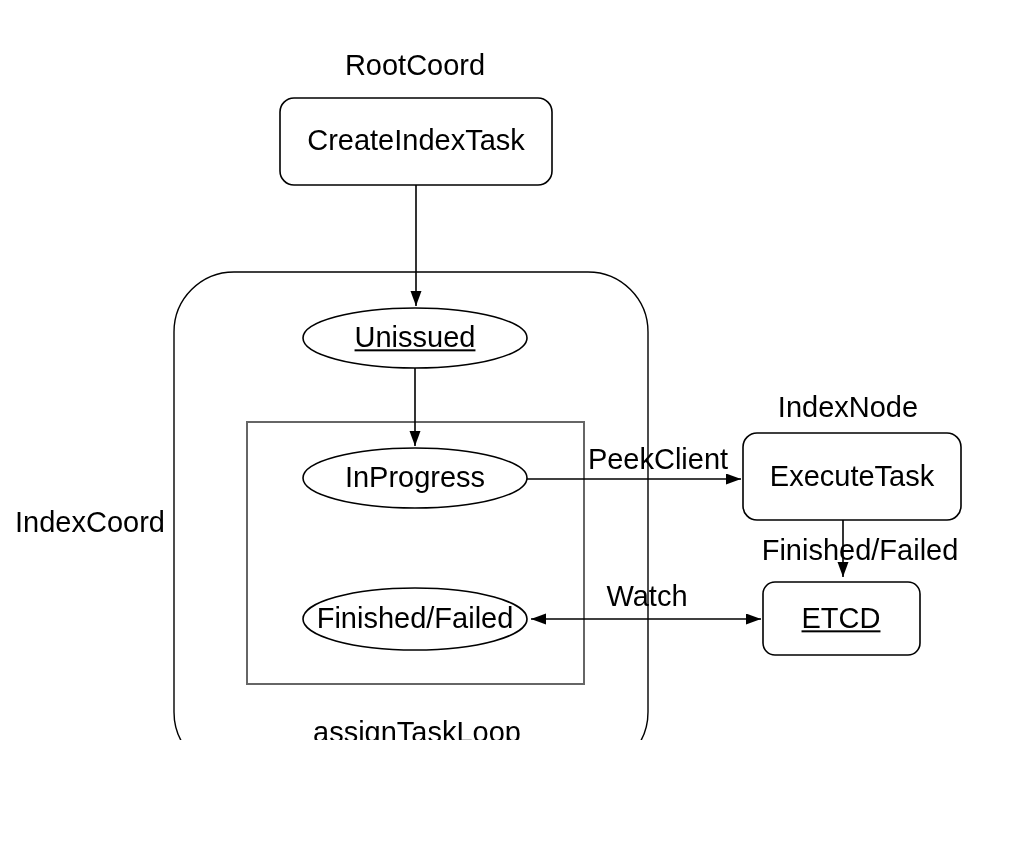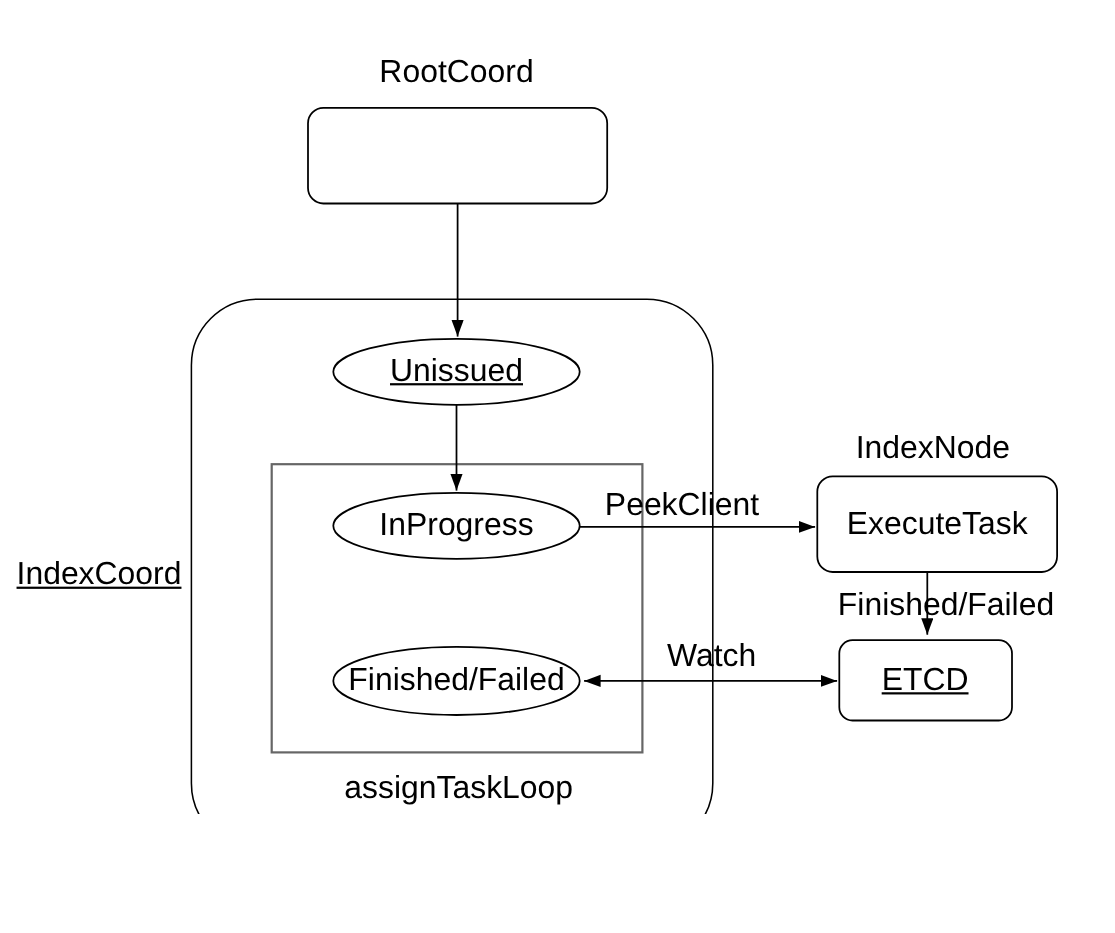--- a/index.html
+++ b/index.html
@@ -79,27 +79,28 @@
 
     <rect class="node" x="280" y="98" width="272" height="87" rx="14" ry="14"></rect>
     <rect class="node" x="743" y="433" width="218" height="87" rx="14" ry="14"></rect>
     <rect class="node" x="763" y="582" width="157" height="73" rx="12" ry="12"></rect>
     <ellipse class="node" cx="415" cy="338" rx="112" ry="30"></ellipse>
     <ellipse class="node" cx="415" cy="478" rx="112" ry="30"></ellipse>
     <ellipse class="node" cx="415" cy="619" rx="112" ry="31"></ellipse>
   </svg>
 
   <div class="lbl" style="left:415px; top:66px;">RootCoord</div>
-  <div class="lbl" style="left:90px; top:523px;text-decoration:underline;">IndexCoord</div>
+  <div class="lbl" style="left:90px; top:523px;">IndexCoord</div>
   <div class="lbl" style="left:848px; top:408px;">IndexNode</div>
-  <div class="lbl" style="left:417px; top:717px;">assignTaskLoop</div>
+  <div class="lbl" style="left:417px; top:733px;">assignTaskLoop</div>
 
+  <div class="lbl" style="left:416px; top:141px;">CreateIndexTask</div>
   <div class="lbl" style="left:415px; top:338px;text-decoration:underline;">Unissued</div>
   <div class="lbl" style="left:415px; top:478px;text-align:center;">InProgress</div>
   <div class="lbl" style="left:415px; top:619px;">Finished/Failed</div>
   <div class="lbl" style="left:852px; top:477px;">ExecuteTask</div>
   <div class="lbl" style="left:841px; top:619px;text-decoration:underline;">ETCD</div>
 
-  <div class="lbl" style="left:620px; top:460px;">PeekClient</div>
+  <div class="lbl" style="left:658px; top:460px;">PeekClient</div>
   <div class="lbl" style="left:860px; top:551px;">Finished/Failed</div>
   <div class="lbl" style="left:647px; top:597px;">Watch</div>
 
 </div>
 
 </body></html>

